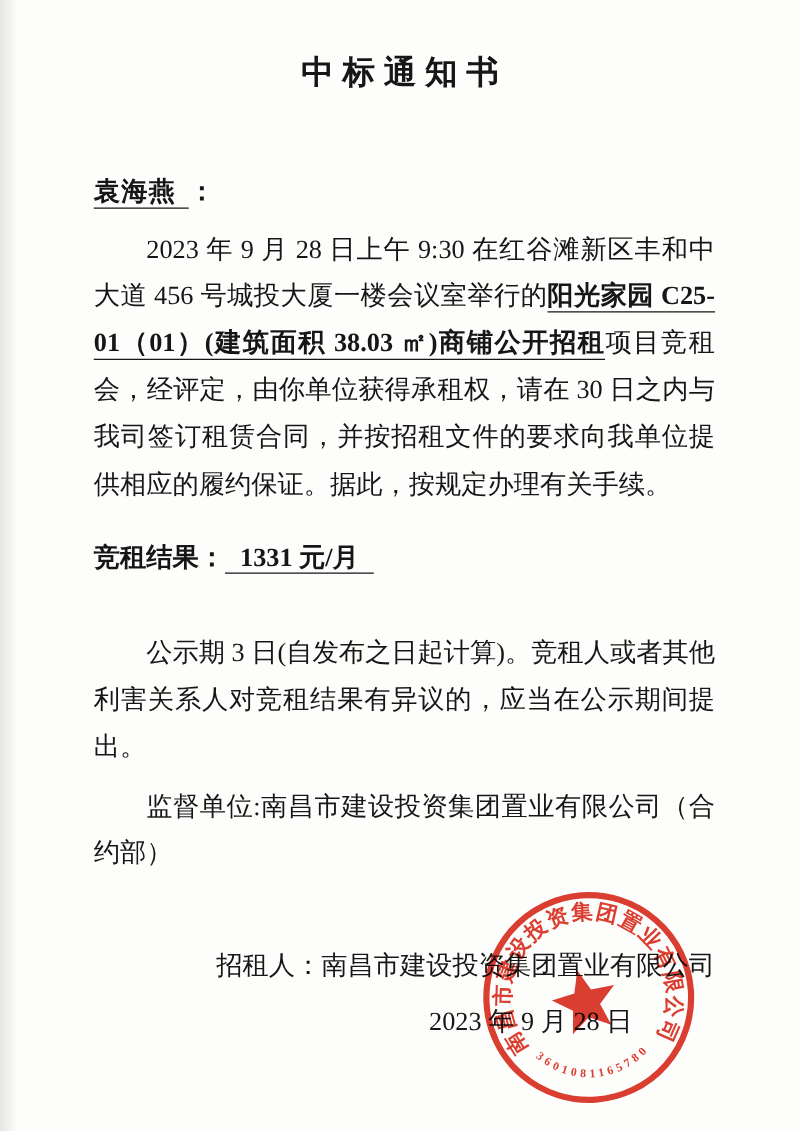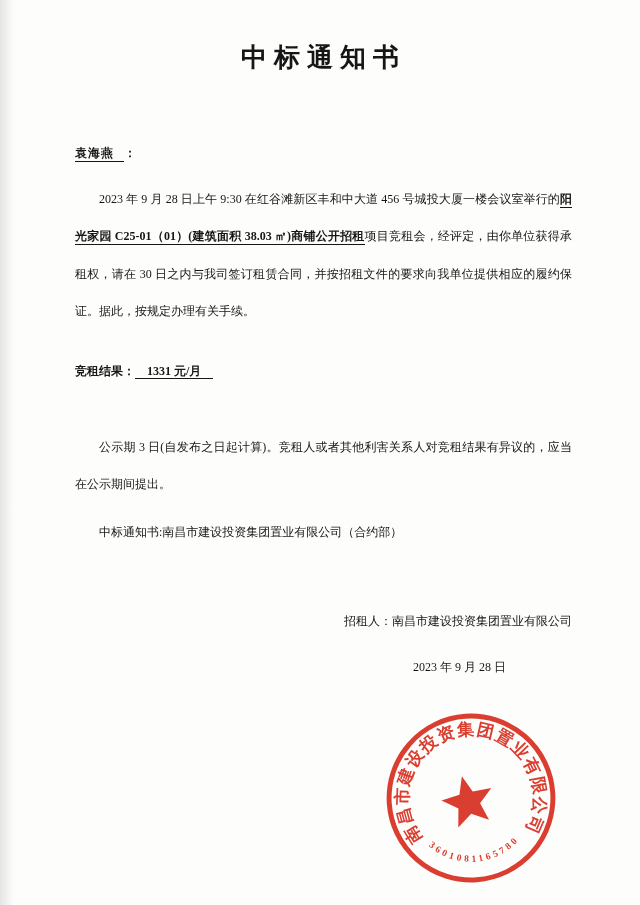--- a/index.html
+++ b/index.html
@@ -28,21 +28,21 @@
     font-size: 26px;
     font-weight: bold;
     letter-spacing: 7px;
     text-indent: 7px;
   }
   .body {
     position: absolute;
     top: 135px;
     left: 75px;
     right: 68px;
-    font-size: 12px;
+    font-size: 21px;
     line-height: 37.6px;
     text-align: justify;
   }
   p { margin: 0; }
   .b { font-weight: bold; }
   .u { border-bottom: 1.5px solid #161616; padding-bottom: 1px; }
   .addressee { letter-spacing: 1px; }
   .addressee .name { padding-right: 10px; }
   .para1 { margin-top: 8px; text-indent: 2em; }
   .result-line { margin-top: 22px; }
@@ -77,21 +77,21 @@
   <div class="body">
 
     <div class="addressee"><span class="b u name">袁海燕</span><span class="b">：</span></div>
 
     <p class="para1"><span>2023 年 9 月 28 日上午 9:30 在红谷滩新区丰和中大道 456 号城投大厦一楼会议室举行的</span><span class="b u">阳光家园 C25-01（01）(建筑面积 38.03 ㎡)商铺公开招租</span><span>项目竞租会，经评定，由你单位获得承租权，请在 30 日之内与我司签订租赁合同，并按招租文件的要求向我单位提供相应的履约保证。据此，按规定办理有关手续。</span></p>
 
     <div class="result-line"><span class="b">竞租结果：</span><span class="b u value">1331 元/月</span></div>
 
     <p class="para2">公示期 3 日(自发布之日起计算)。竞租人或者其他利害关系人对竞租结果有异议的，应当在公示期间提出。</p>
 
-    <div class="sup-line">中标通知书:南昌市建设投资集团置业有限公司（合约部）</div>
+    <div class="sup-line">监督单位:南昌市建设投资集团置业有限公司（合约部）</div>
 
 
     <div class="sig-line"><span>招租人：</span><span>南昌市建设投资集团置业有限公司</span></div>
 
     <div class="date-line">2023 年 9 月 28 日</div>
   </div>
 
   <svg class="seal" viewBox="0 0 200 200" width="180" height="180" xmlns="http://www.w3.org/2000/svg">
     <defs>
       <path id="sealArcTop" d="M 39.4 135 A 70 70 0 1 1 160.6 135" fill="none"></path>

